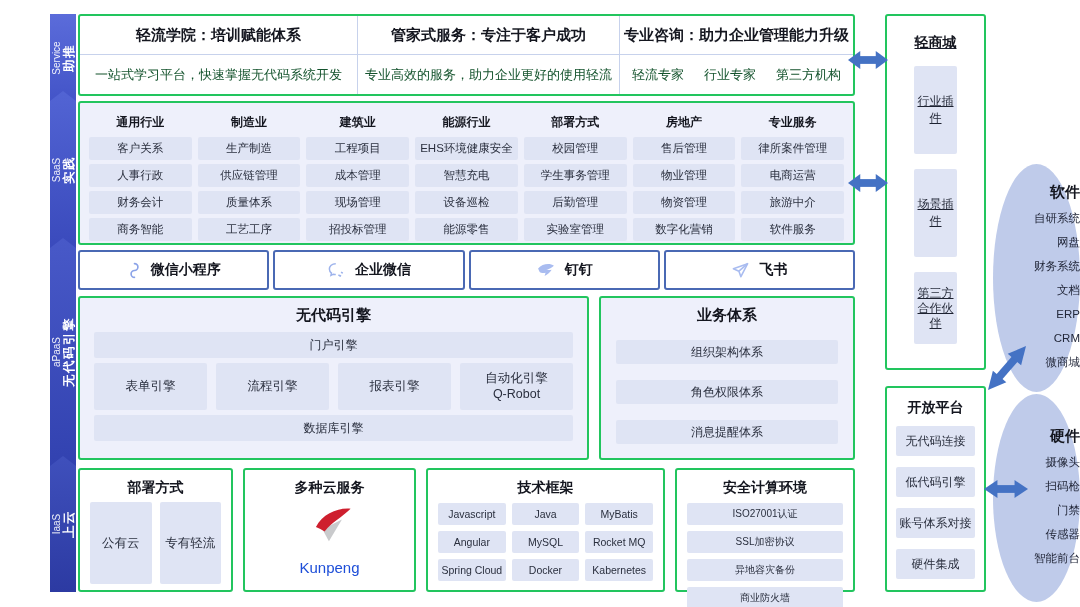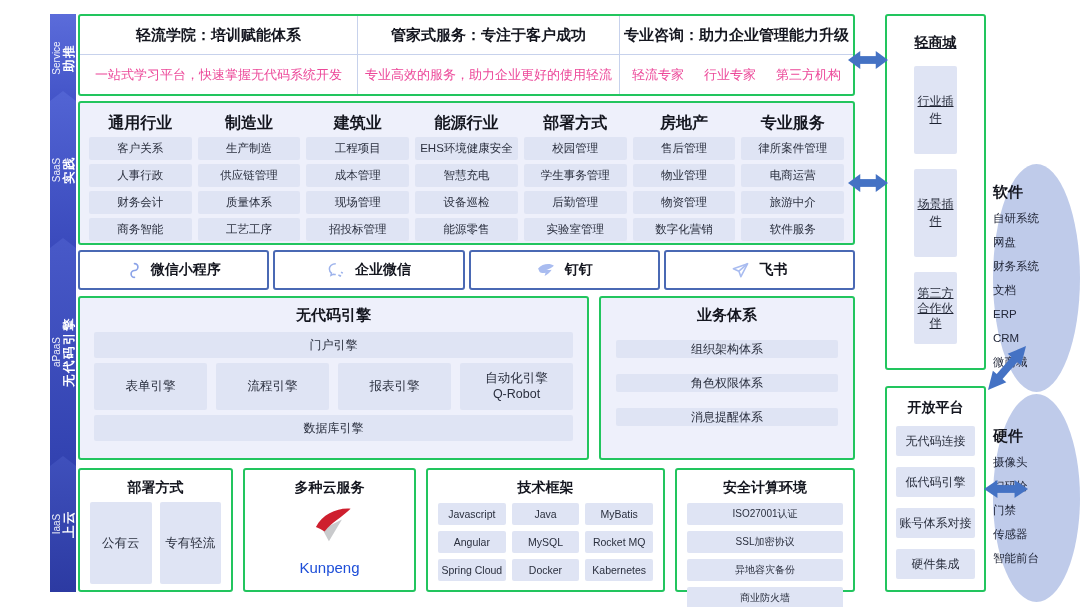--- a/index.html
+++ b/index.html
@@ -22,41 +22,41 @@
     font-size:12px;color:#2a2f3e;text-align:center;}
   .ml{white-space:pre-line;line-height:1.25;}
   .ptitle{font-weight:bold;font-size:14px;text-align:center;color:#14161f;}
 
   
   #service-panel{display:flex;}
   .svc-col{display:flex;flex-direction:column;}
   .svc-col+.svc-col{border-left:1px solid #c7d2ec;}
   .svc-title{flex:0 0 39px;display:flex;align-items:center;justify-content:center;
     font-weight:bold;font-size:15px;color:#14161f;border-bottom:1px solid #c7d2ec;}
-  .svc-sub{flex:1;display:flex;align-items:center;justify-content:center;font-size:13px;color:#ec4899;gap:20px;}
+  .svc-sub{flex:1;display:flex;align-items:center;justify-content:center;font-size:13px;color:#14532d;gap:20px;}
 
   
   #saas-panel{padding:5px 9px;display:grid;grid-template-columns:repeat(7,1fr);column-gap:6px;}
-  .saas-h{height:29px;line-height:29px;text-align:center;font-weight:bold;font-size:16px;color:#14161f;}
+  .saas-h{height:29px;line-height:29px;text-align:center;font-weight:bold;font-size:12px;color:#14161f;}
   .saas-cell{height:23px;margin-bottom:4px;font-size:11.5px;}
 
   
   #integr-row{position:absolute;display:flex;gap:4px;}
   .int-box{flex:1;border:2px solid #4a69b4;border-radius:3px;background:#fff;
     display:flex;align-items:center;justify-content:center;gap:9px;font-weight:bold;font-size:14px;color:#14161f;}
   .int-box svg{display:block;}
 
   
   .apaas-title{height:26px;line-height:24px;font-weight:bold;font-size:15px;text-align:center;color:#14161f;}
   #nocode-panel{padding:5px 12px;}
   .bar{height:26px;margin:3px 2px;}
   #engine-row{display:flex;gap:9px;margin:5px 2px;}
   #engine-row .cell{flex:1;height:47px;font-size:12.5px;}
   #business-panel{padding:5px 13px;}
-  .biz-cell{height:18px;margin:11px 2px 16px;}
+  .biz-cell{height:24px;margin:11px 2px 16px;}
 
   
   .iaas-title{height:24px;line-height:22px;font-weight:bold;font-size:14px;text-align:center;color:#14161f;}
   #deploy-panel{padding:6px 10px;}
   #deploy-cells{display:flex;gap:8px;height:82px;margin-top:2px;}
   #deploy-cells .cell{flex:1;font-size:12.5px;}
   #cloud-panel{padding:6px 10px;text-align:center;}
   #kunpeng-text{font-size:15px;color:#1d4ed8;margin-top:7px;}
   .minigrid{display:grid;gap:6px;margin-top:3px;}
   #tech-grid{grid-template-columns:repeat(3,1fr);}
@@ -69,21 +69,21 @@
   
   #mall-panel{padding:8px 27px;display:flex;flex-direction:column;text-decoration:underline;}
   #mall-panel .ptitle{margin:10px 0 14px;}
   .mall-cell{margin-bottom:15px;}
   #open-panel{padding:8px 9px;}
   #open-panel .ptitle{margin:3px 0 9px;}
   .open-cell{height:30px;margin-bottom:11px;}
 
   
   .oval{position:absolute;background:#bfcbea;border-radius:50%;display:flex;flex-direction:column;
-    align-items:flex-start;justify-content:center;text-align:center;}
+    align-items:flex-end;justify-content:center;text-align:center;}
   .oval .otitle{font-weight:bold;font-size:15px;color:#14161f;margin-bottom:4px;}
   .oval .oitem{font-size:11.5px;color:#23283a;line-height:24px;}
 
   .arrow{position:absolute;}
   .arrow svg{display:block;width:100%;height:100%;}
 </style>
 </head>
 <body>
 
 <div id="canvas">

